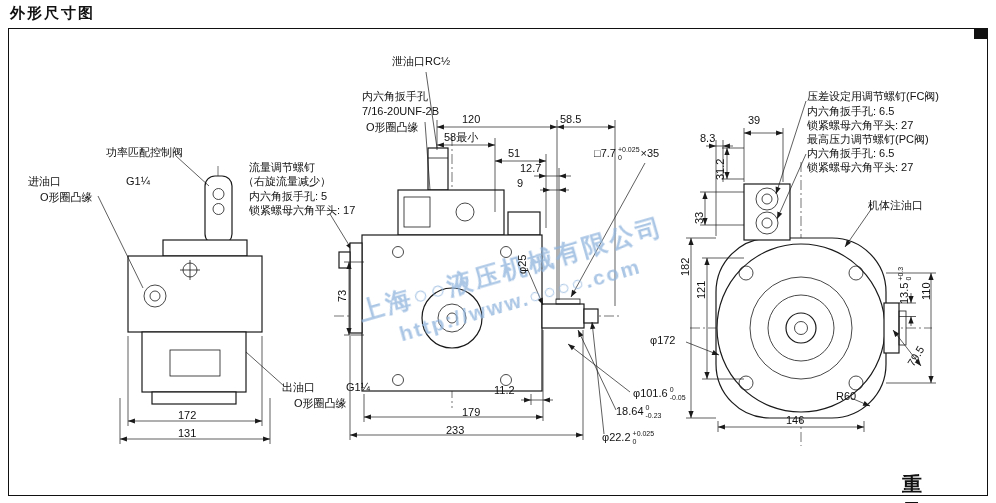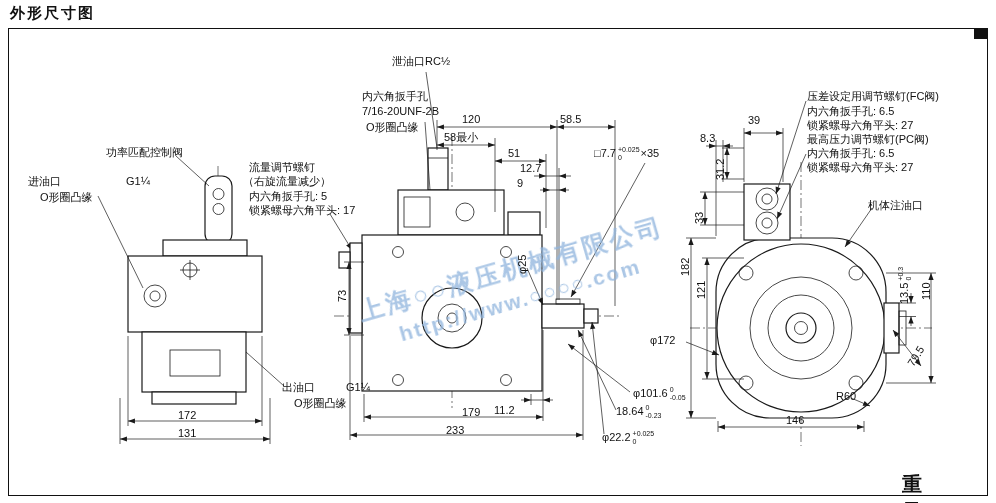--- a/index.html
+++ b/index.html
@@ -256,21 +256,21 @@
       <span class="tol">
         <i>+0.025</i>
         <i>0</i>
       </span>
       <span>×35</span>
   </div>
 
   <div class="dim" style="left:748px;top:114px">39</div>
   <div class="dim" style="left:700px;top:132px">8.3</div>
 
-  <div class="dim" style="left:494px;top:404px">11.2</div>
+  <div class="dim" style="left:494px;top:384px">11.2</div>
   <div class="dim" style="left:462px;top:406px">179</div>
   <div class="dim" style="left:446px;top:424px">233</div>
 
   <div class="dim" style="left:178px;top:409px">172</div>
   <div class="dim" style="left:178px;top:427px">131</div>
 
   <div class="dim tolrow" style="left:633px;top:386px">
     <span>φ101.6</span>
       <span class="tol">
         <i>0</i>

